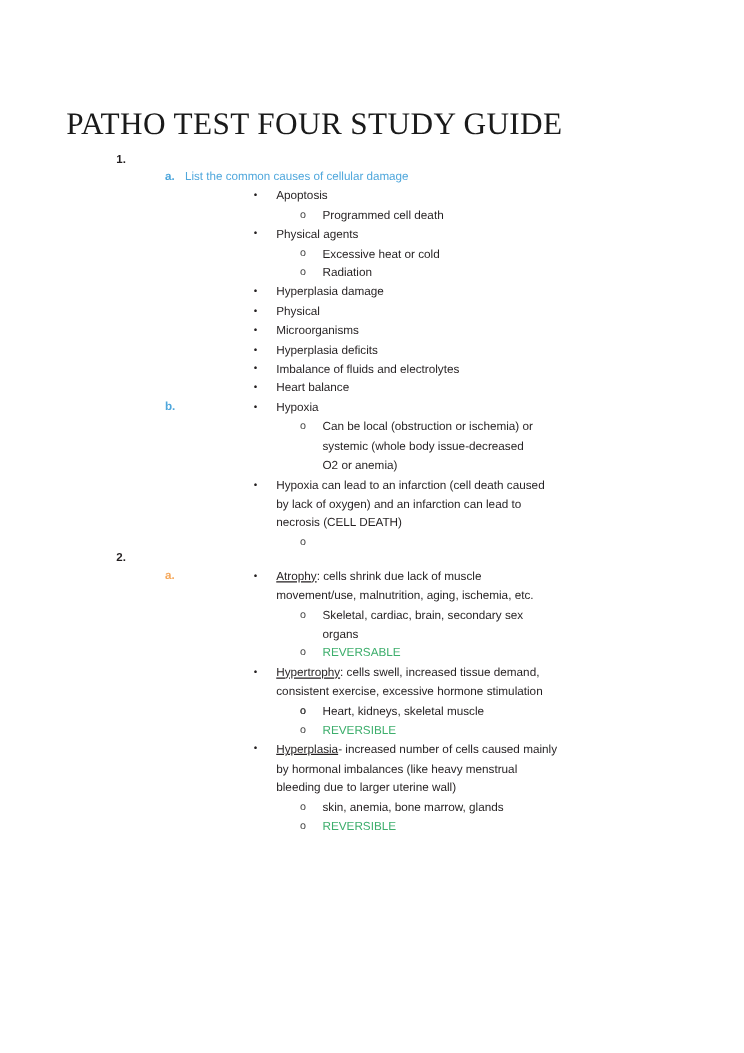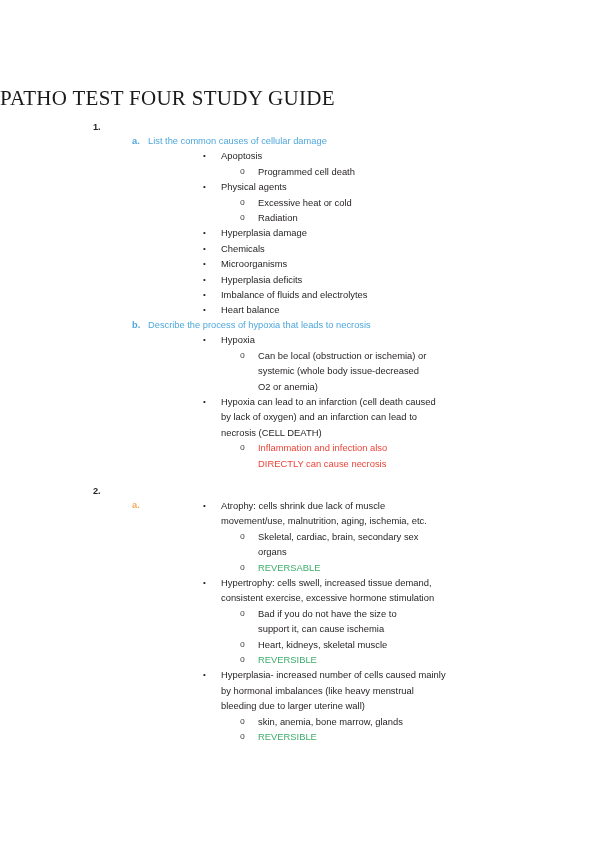--- a/index.html
+++ b/index.html
@@ -23,22 +23,23 @@
     height: 842px;
     background: #ffffff;
   }
 
   
   .doc-title {
     position: absolute;
     left: 0;
     top: 86px;
     width: 503px;
+    text-align: center;
     font-family: "Liberation Serif", serif;
-    font-size: 21px;
+    font-size: 25px;
     letter-spacing: 0.3px;
     color: #1a1a1a;
     white-space: nowrap;
   }
 
   
   .outline {
     position: absolute;
     left: 0;
     top: 120px;
@@ -104,21 +105,21 @@
     line-height: 15.4px;
     color: #444;
   }
 
   .c-blue   { color: #4FA7DC; }
   .c-orange { color: #F6A95C; }
   .c-red    { color: #EC4438; }
   .c-green  { color: #3DAE6C; }
   .c-dark   { color: #231f20; }
 
-  .u { }
+  .u { text-decoration: underline; }
   .sec-gap { height: 13px; }
 </style>
 </head>
 <body>
 
 <div class="page">
 
   <div class="doc-title">PATHO TEST FOUR STUDY GUIDE</div>
 
   <div class="outline" id="outline-root">
@@ -126,42 +127,42 @@
         <div style="position: relative; height: 14px;">
           <span class="num-marker">1.</span>
         </div>
         <div class="lvl-a"><span class="marker c-blue">a.</span><span class="c-blue">List the common causes of cellular damage</span></div>
         <div class="lvl-b"><span class="marker">•</span><span class="c-dark">Apoptosis</span></div>
         <div class="lvl-c"><span class="marker">o</span><span class="c-dark">Programmed cell death</span></div>
         <div class="lvl-b"><span class="marker">•</span><span class="c-dark">Physical agents</span></div>
         <div class="lvl-c"><span class="marker">o</span><span class="c-dark">Excessive heat or cold</span></div>
         <div class="lvl-c"><span class="marker">o</span><span class="c-dark">Radiation</span></div>
         <div class="lvl-b"><span class="marker">•</span><span class="c-dark">Hyperplasia damage</span></div>
-        <div class="lvl-b"><span class="marker">•</span><span class="c-dark">Chemicals</span></div>
+        <div class="lvl-b"><span class="marker">•</span><span class="c-dark">Physical</span></div>
         <div class="lvl-b"><span class="marker">•</span><span class="c-dark">Microorganisms</span></div>
         <div class="lvl-b"><span class="marker">•</span><span class="c-dark">Hyperplasia deficits</span></div>
         <div class="lvl-b"><span class="marker">•</span><span class="c-dark">Imbalance of fluids and electrolytes</span></div>
         <div class="lvl-b"><span class="marker">•</span><span class="c-dark">Heart balance</span></div>
-        <div class="lvl-a"><span class="marker c-blue">b.</span><span class="c-blue">Describe the process of hypoxia that leads to necrosis</span></div>
+        <div class="lvl-a"><span class="marker c-blue">b.</span></div>
         <div class="lvl-b"><span class="marker">•</span><span class="c-dark">Hypoxia</span></div>
         <div class="lvl-c"><span class="marker">o</span><span class="c-dark">Can be local (obstruction or ischemia) or systemic (whole body issue-decreased O2 or anemia)</span></div>
         <div class="lvl-b"><span class="marker">•</span><span class="c-dark">Hypoxia can lead to an infarction (cell death caused by lack of oxygen) and an infarction can lead to necrosis (CELL DEATH)</span></div>
-        <div class="lvl-c"><span class="marker">o</span><span class="c-red">Inflammation and infection also DIRECTLY can cause necrosis</span></div>
+        <div class="lvl-c"><span class="marker">o</span></div>
       </div>
       <div class="sec-gap"></div>
       <div class="num-item">
         <div style="position: relative; height: 14px;">
           <span class="num-marker">2.</span>
         </div>
         <div class="lvl-a"><span class="marker c-orange">a.</span></div>
         <div class="lvl-b"><span class="marker">•</span><span class="u c-dark">Atrophy</span><span class="c-dark">: cells shrink due lack of muscle movement/use, malnutrition, aging, ischemia, etc.</span></div>
         <div class="lvl-c"><span class="marker">o</span><span class="c-dark">Skeletal, cardiac, brain, secondary sex organs</span></div>
         <div class="lvl-c"><span class="marker">o</span><span class="c-green">REVERSABLE</span></div>
         <div class="lvl-b"><span class="marker">•</span><span class="u c-dark">Hypertrophy</span><span class="c-dark">: cells swell, increased tissue demand, consistent exercise, excessive hormone stimulation</span></div>
-        <div class="lvl-c"><span class="marker">o</span><span class="c-dark">Bad if you do not have the size to support it, can cause ischemia</span></div>
+        <div class="lvl-c"><span class="marker">o</span></div>
         <div class="lvl-c"><span class="marker">o</span><span class="c-dark">Heart, kidneys, skeletal muscle</span></div>
         <div class="lvl-c"><span class="marker">o</span><span class="c-green">REVERSIBLE</span></div>
         <div class="lvl-b"><span class="marker">•</span><span class="u c-dark">Hyperplasia</span><span class="c-dark">- increased number of cells caused mainly by hormonal imbalances (like heavy menstrual bleeding due to larger uterine wall)</span></div>
         <div class="lvl-c"><span class="marker">o</span><span class="c-dark">skin, anemia, bone marrow, glands</span></div>
         <div class="lvl-c"><span class="marker">o</span><span class="c-green">REVERSIBLE</span></div>
       </div>
     </div>
 
 </div>
 

